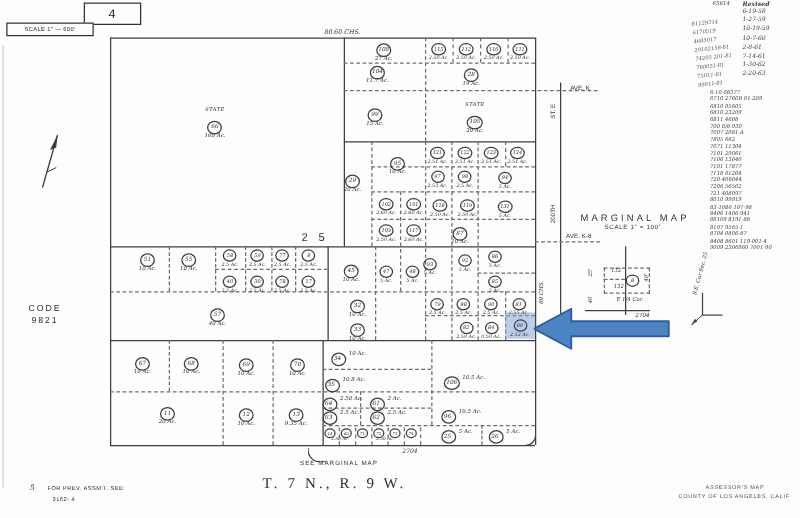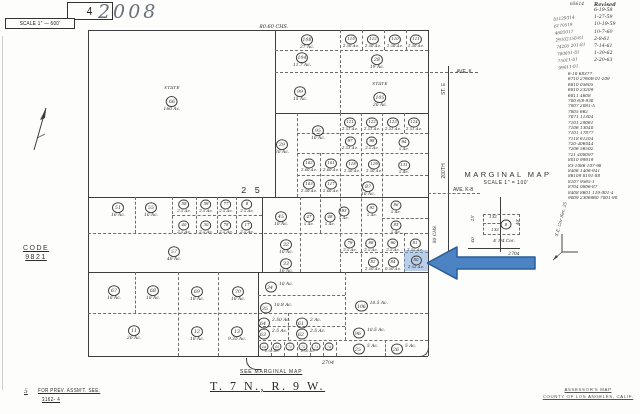--- a/index.html
+++ b/index.html
@@ -31,40 +31,39 @@
   .anno.print{font-family:"Liberation Sans",sans-serif;}
   
   .tb{position:absolute;border:1px solid #333;display:flex;align-items:center;justify-content:center;
       font-size:10px;letter-spacing:1px;color:#222;background:#fdfdfb;z-index:8;}
   .year{position:absolute;left:98px;top:0px;font-family:"DejaVu Serif",serif;font-style:italic;
         font-size:19px;letter-spacing:3px;color:#69727c;z-index:8;}
   
   .rev{position:absolute;font-family:"DejaVu Serif",serif;font-style:italic;color:#3a3a3a;z-index:8;}
   .rev div{line-height:1.0;}
   
-  .foot{position:absolute;color:#2d2d2d;z-index:8;text-decoration:underline;}
+  .foot{position:absolute;color:#2d2d2d;z-index:8;}
   .hlcell{position:absolute;left:404px;top:250px;width:24px;height:21px;background:rgba(122,160,216,0.50);z-index:3;}
   .arrow{position:absolute;left:427px;top:245px;z-index:20;}
   .curve{position:absolute;border-left:1px solid #444;border-bottom:1px solid #444;border-radius:0 0 0 10px;z-index:7;}
   .curve2{position:absolute;border-right:1px solid #444;border-bottom:1px solid #444;border-radius:0 0 10px 0;z-index:7;}
 </style>
 </head>
 <body>
 
 <div class="sheet">
 
   <i class="ln v" style="left:2px;top:36px;height:354px;border-color:#cfcfcf;"></i>
 
   <div class="tb" style="left:67px;top:2px;width:44px;height:16px;">
     <span>4</span>
   </div>
   <div class="tb" style="left:5px;top:18px;width:68px;height:9px;font-size:4.6px;letter-spacing:0.3px;">
     <span>SCALE 1" — 600'</span>
   </div>
-  <div class="year">2008</div>
 
   <div class="rev" style="left:570px;top:1px;font-size:4.4px;">65614</div>
   <div class="rev" style="left:594px;top:1px;font-size:5px;font-weight:bold;">Revised</div>
   <div class="rev" style="left:594px;top:8px;font-size:4.8px;" id="rev-dates">
       <div style="margin-bottom: 2.4px;">6-19-58</div>
       <div style="margin-bottom: 2.4px;">1-27-59</div>
       <div style="margin-bottom: 2.4px;">10-19-59</div>
       <div style="margin-bottom: 2.4px;">10-7-60</div>
       <div style="margin-bottom: 2.4px;">2-8-61</div>
       <div style="margin-bottom: 2.4px;">7-14-61</div>

